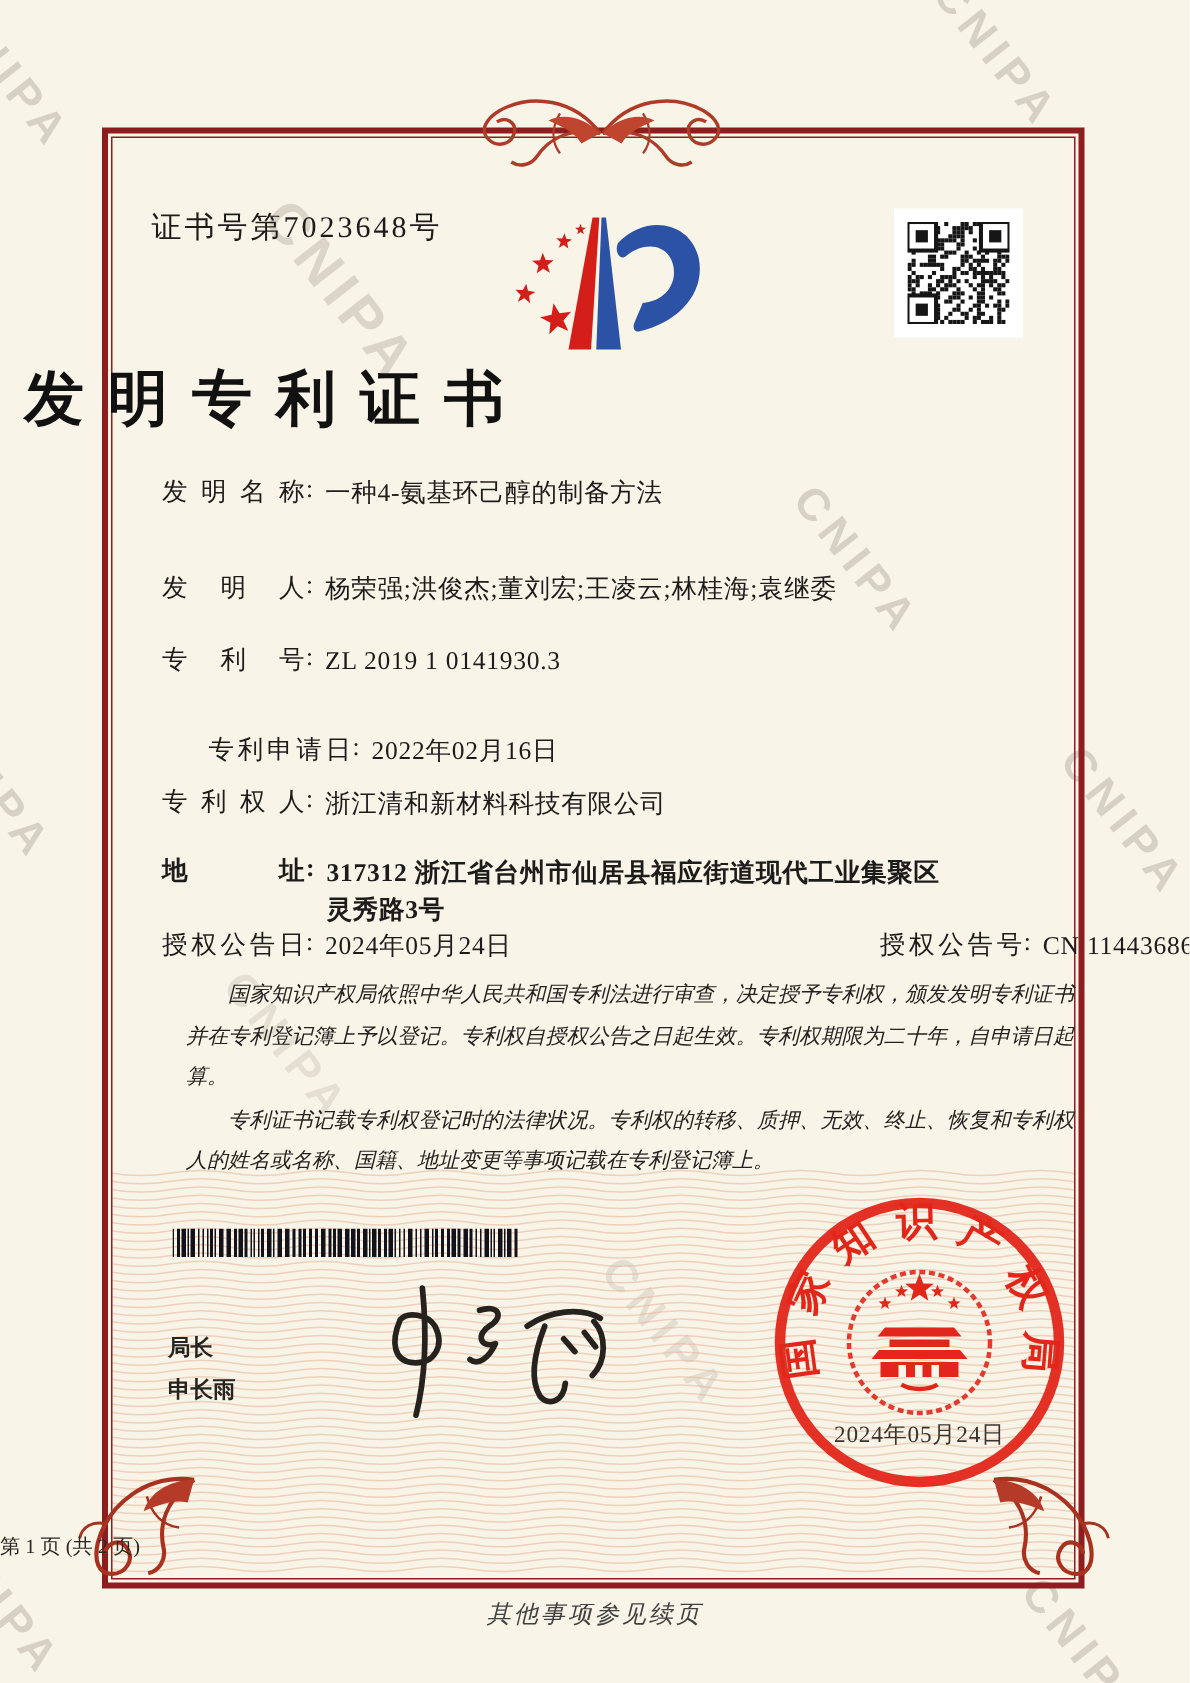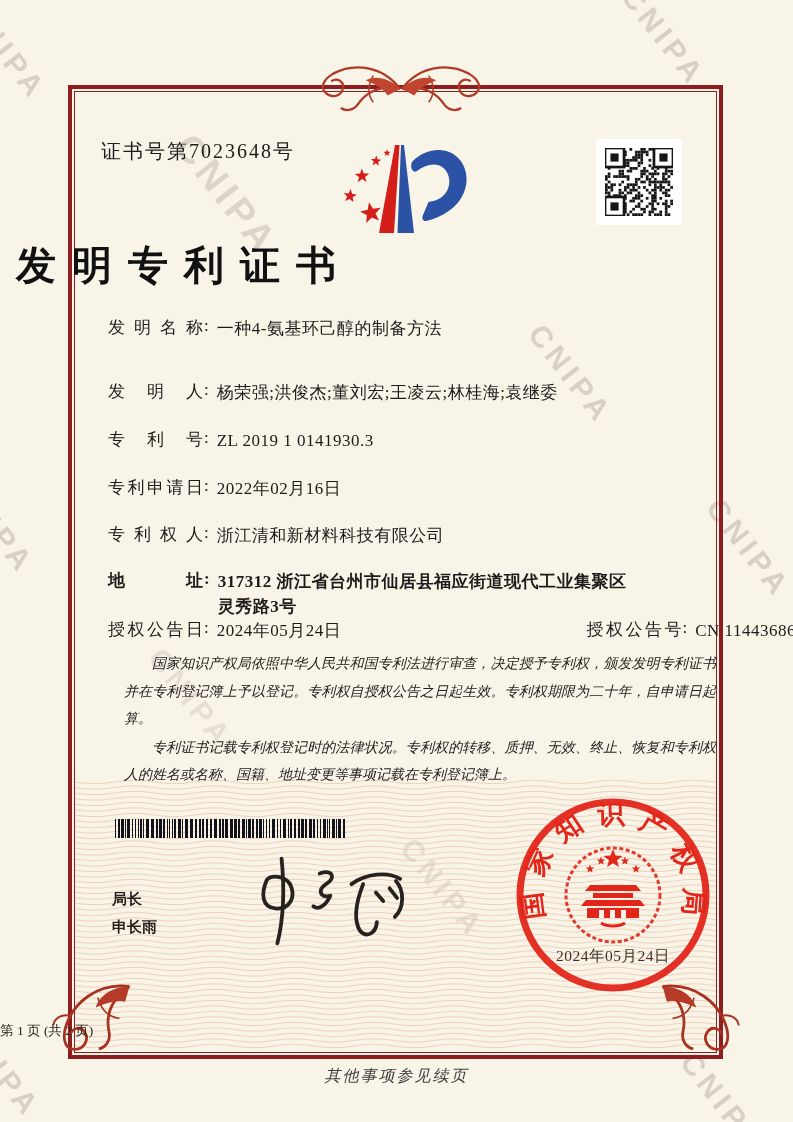--- a/index.html
+++ b/index.html
@@ -419,21 +419,21 @@
 
   <div class="row" style="top:316px;">
     <span class="flabel">发明名称</span><span class="colon">:</span><span class="fvalue">一种4-氨基环己醇的制备方法</span>
   </div>
   <div class="row" style="top:380px;">
     <span class="flabel">发明人</span><span class="colon">:</span><span class="fvalue">杨荣强;洪俊杰;董刘宏;王凌云;林桂海;袁继委</span>
   </div>
   <div class="row" style="top:428px;">
     <span class="flabel">专利号</span><span class="colon">:</span><span class="fvalue">ZL 2019 1 0141930.3</span>
   </div>
-  <div class="row" style="top:476px;">
+  <div class="row" style="top:488px;margin-left:31px;">
     <span class="flabel">专利申请日</span><span class="colon">:</span><span class="fvalue">2022年02月16日</span>
   </div>
   <div class="row" style="top:523px;">
     <span class="flabel">专利权人</span><span class="colon">:</span><span class="fvalue">浙江清和新材料科技有限公司</span>
   </div>
   <div class="row" style="top:569px;font-weight:bold;">
     <span class="flabel">地址</span><span class="colon">:</span><span class="fvalue">317312 浙江省台州市仙居县福应街道现代工业集聚区
 灵秀路3号</span>
   </div>
   <div class="row" style="top:618px;">

